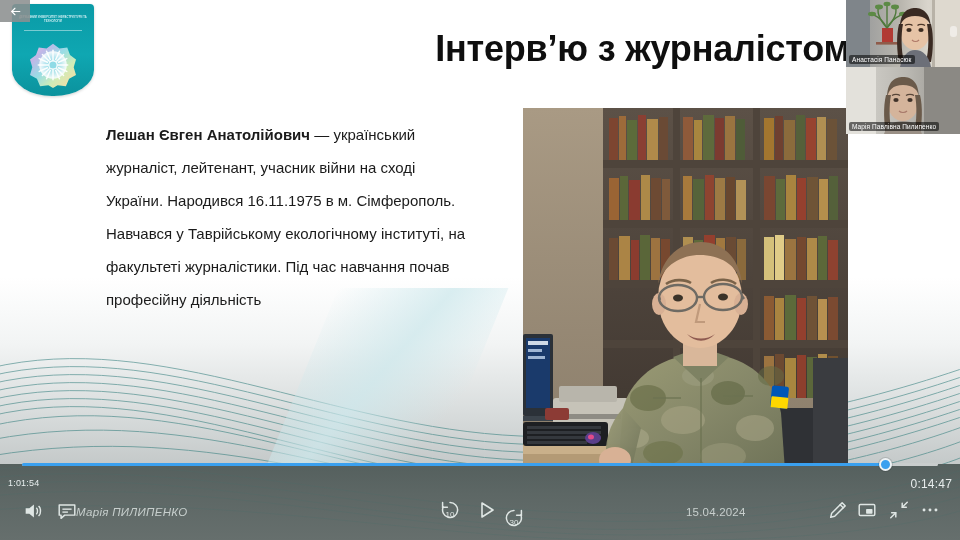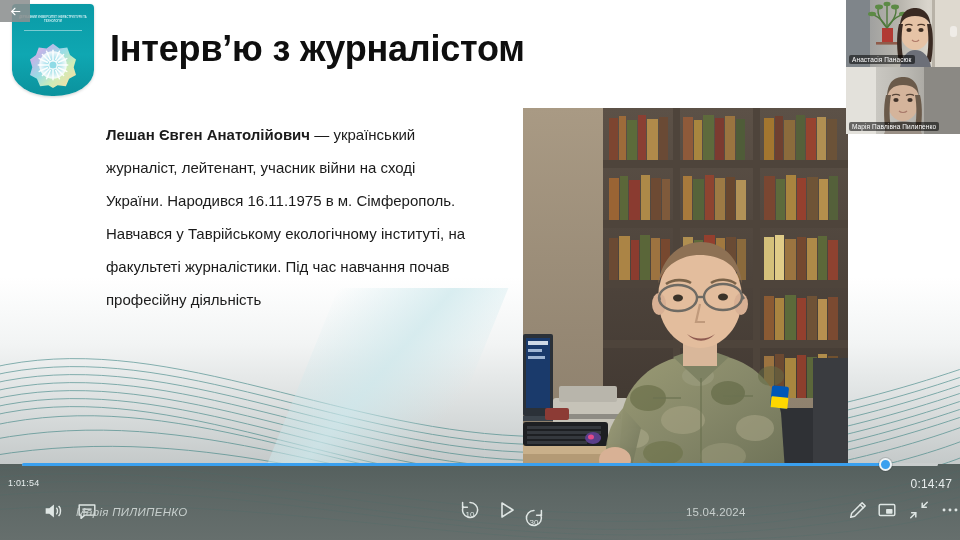--- a/index.html
+++ b/index.html
@@ -45,21 +45,21 @@
   .back-overlay {
     position:absolute; left:0; top:0; width:30px; height:22px;
     background:rgba(140,143,143,.88); display:flex; align-items:center; justify-content:center;
     cursor:pointer; z-index:40;
   }
   .back-overlay svg { width:13px; height:13px; }
 
   
   .slide-title {
     position:absolute; left:110px; top:28px; width:740px;
-    text-align:left; font-size:36px; font-weight:700; color:#0f0f0f;
+    text-align:right; font-size:36px; font-weight:700; color:#0f0f0f;
     letter-spacing:-.2px; line-height:1.18;
   }
 
   
   .body-copy {
     position:absolute; left:106px; top:118px; width:360px;
     font-size:15px; line-height:33px; color:#1b1b1b;
   }
   .body-copy b { font-weight:700; }
 
@@ -83,21 +83,21 @@
   .scrub-fill { position:absolute; left:22px; top:9px; height:3px; width:862px; background:#3aa0ef; border-radius:2px; }
   .scrub-knob {
     position:absolute; left:879px; top:4px; width:13px; height:13px; border-radius:50%;
     background:#3aa0ef; border:2px solid #eef3f5; box-shadow:0 0 0 1px rgba(0,0,0,.12);
   }
 
   .time-left  { position:absolute; left:8px; top:14px; font-size:9px; color:#e8eded; letter-spacing:.2px; z-index:33; }
   .time-right { position:absolute; right:8px; top:13px; font-size:12px; color:#e8eded; letter-spacing:.2px; z-index:33; }
 
   .ctrl-row { position:absolute; left:0; top:30px; width:960px; height:40px; z-index:33; }
-  .ico { display:flex; align-items:center; cursor:pointer;margin-left:20px; }
+  .ico { display:flex; align-items:center; cursor:pointer; }
   .ico svg { display:block; }
   .ico-l1 { position:absolute; left:22px;  top:6px; width:22px; height:22px; }
   .ico-l2 { position:absolute; left:56px;  top:6px; width:22px; height:22px; }
   .presenter { position:absolute; left:76px; top:12px; font-size:11.5px; color:#c7cfcd; letter-spacing:.3px;font-style:italic; }
 
   .ico-c1 { position:absolute; left:438px; top:4px; width:24px; height:24px; }
   .ico-c2 { position:absolute; left:474px; top:4px; width:24px; height:24px; }
   .ico-c3 { position:absolute; left:502px; top:12px; width:24px; height:24px;text-decoration:underline; }
 
   .date-label { position:absolute; left:686px; top:12px; font-size:11.5px; color:#c7cfcd; letter-spacing:.2px; }

